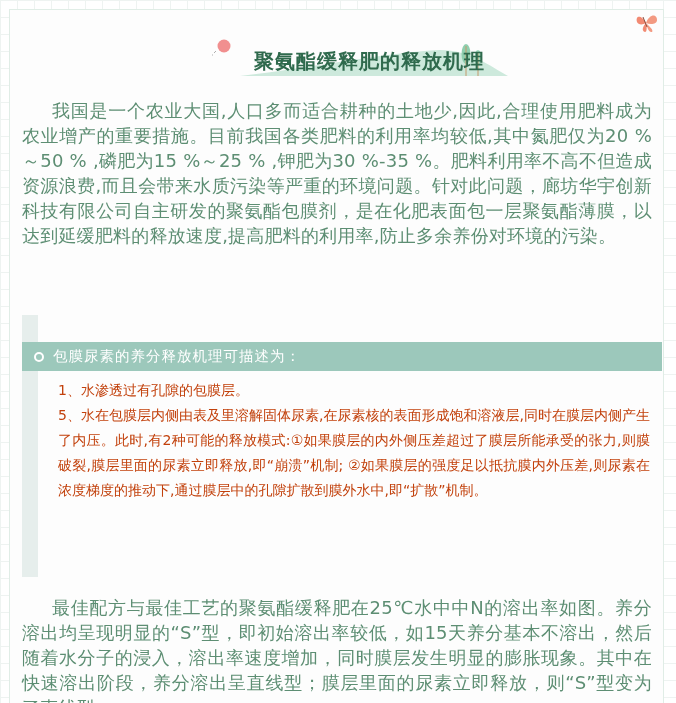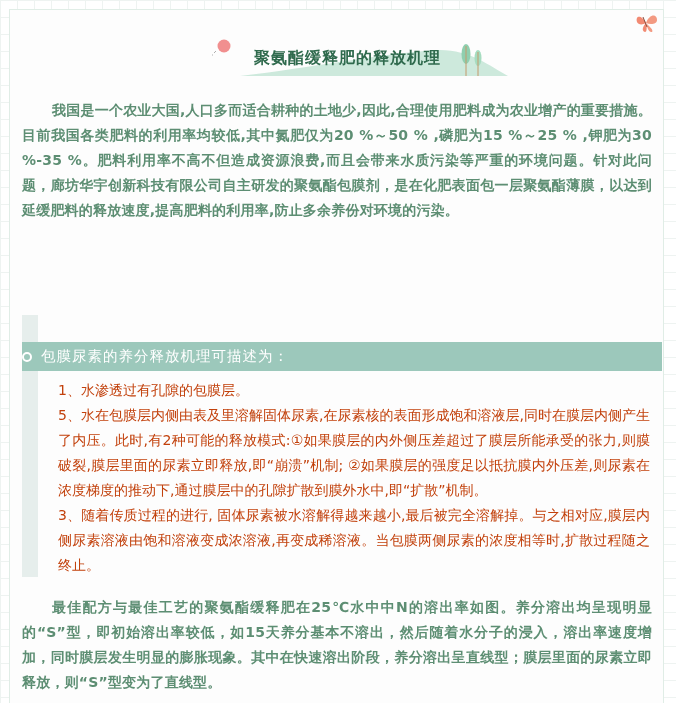--- a/index.html
+++ b/index.html
@@ -27,55 +27,55 @@
   }
   .title-wrap {
     position: absolute;
     left: 180px; top: 22px;
     width: 320px; height: 50px;
   }
   .title-hill { position: absolute; left: 0; top: 0; width: 320px; height: 50px; }
   .title-text {
     position: absolute;
     left: 64px; top: 16px;
-    font-size: 16px;
+    font-size: 20px;
     font-weight: bold;
     color: #2f6a4d;
     letter-spacing: 1px;
     white-space: nowrap;
   }
   .para {
     position: absolute;
     left: 12px;
     width: 630px;
-    font-size: 14px;
+    font-size: 18px;
     line-height: 25px;
     color: #5d8e73;
     text-align: justify;
     letter-spacing: 0.2px;
-    font-weight: bold;
   }
   .indent { text-indent: 30px; }
   .box {
     position: absolute;
     left: 12px; top: 305px;
     width: 640px; height: 262px;
   }
   .box-leftbar {
     position: absolute;
     left: 0; top: 0;
     width: 16px; height: 262px;
     background: #e6eeec;
   }
   .box-header {
     position: absolute;
     left: 0; top: 27px;
     width: 640px; height: 29px;
     background: #9cc8bb;
     display: flex; align-items: center;
+    padding-left: 12px;
   }
   .bullet-icon {
     width: 10px; height: 10px;
     border-radius: 50%;
     border: 2.5px solid #ffffff;
     margin-right: 9px;
     flex: none;
   }
   .box-header-text {
     color: #ffffff;
@@ -125,19 +125,18 @@
 
   <div class="box">
     <div class="box-leftbar"></div>
     <div class="box-header">
       <span class="bullet-icon"></span>
       <span class="box-header-text">包膜尿素的养分释放机理可描述为：</span>
     </div>
     <div class="box-body">
       <div>1、水渗透过有孔隙的包膜层。</div>
       <div>5、水在包膜层内侧由表及里溶解固体尿素,在尿素核的表面形成饱和溶液层,同时在膜层内侧产生了内压。此时,有2种可能的释放模式:①如果膜层的内外侧压差超过了膜层所能承受的张力,则膜破裂,膜层里面的尿素立即释放,即“崩溃”机制; ②如果膜层的强度足以抵抗膜内外压差,则尿素在浓度梯度的推动下,通过膜层中的孔隙扩散到膜外水中,即“扩散”机制。</div>
-      <div>3、随着传质过程的进行, 固体尿素被水溶解得越来越小,最后被完全溶解掉。与之相对应,膜层内侧尿素溶液由饱和溶液变成浓溶液,再变成稀溶液。当包膜两侧尿素的浓度相等时,扩散过程随之终止。</div>
     </div>
   </div>
 
   <p class="para indent" style="top:585px;">最佳配方与最佳工艺的聚氨酯缓释肥在25℃水中中N的溶出率如图。养分溶出均呈现明显的“S”型，即初始溶出率较低，如15天养分基本不溶出，然后随着水分子的浸入，溶出率速度增加，同时膜层发生明显的膨胀现象。其中在快速溶出阶段，养分溶出呈直线型；膜层里面的尿素立即释放，则“S”型变为了直线型。</p>
 
 </div>
 
 </body></html>

